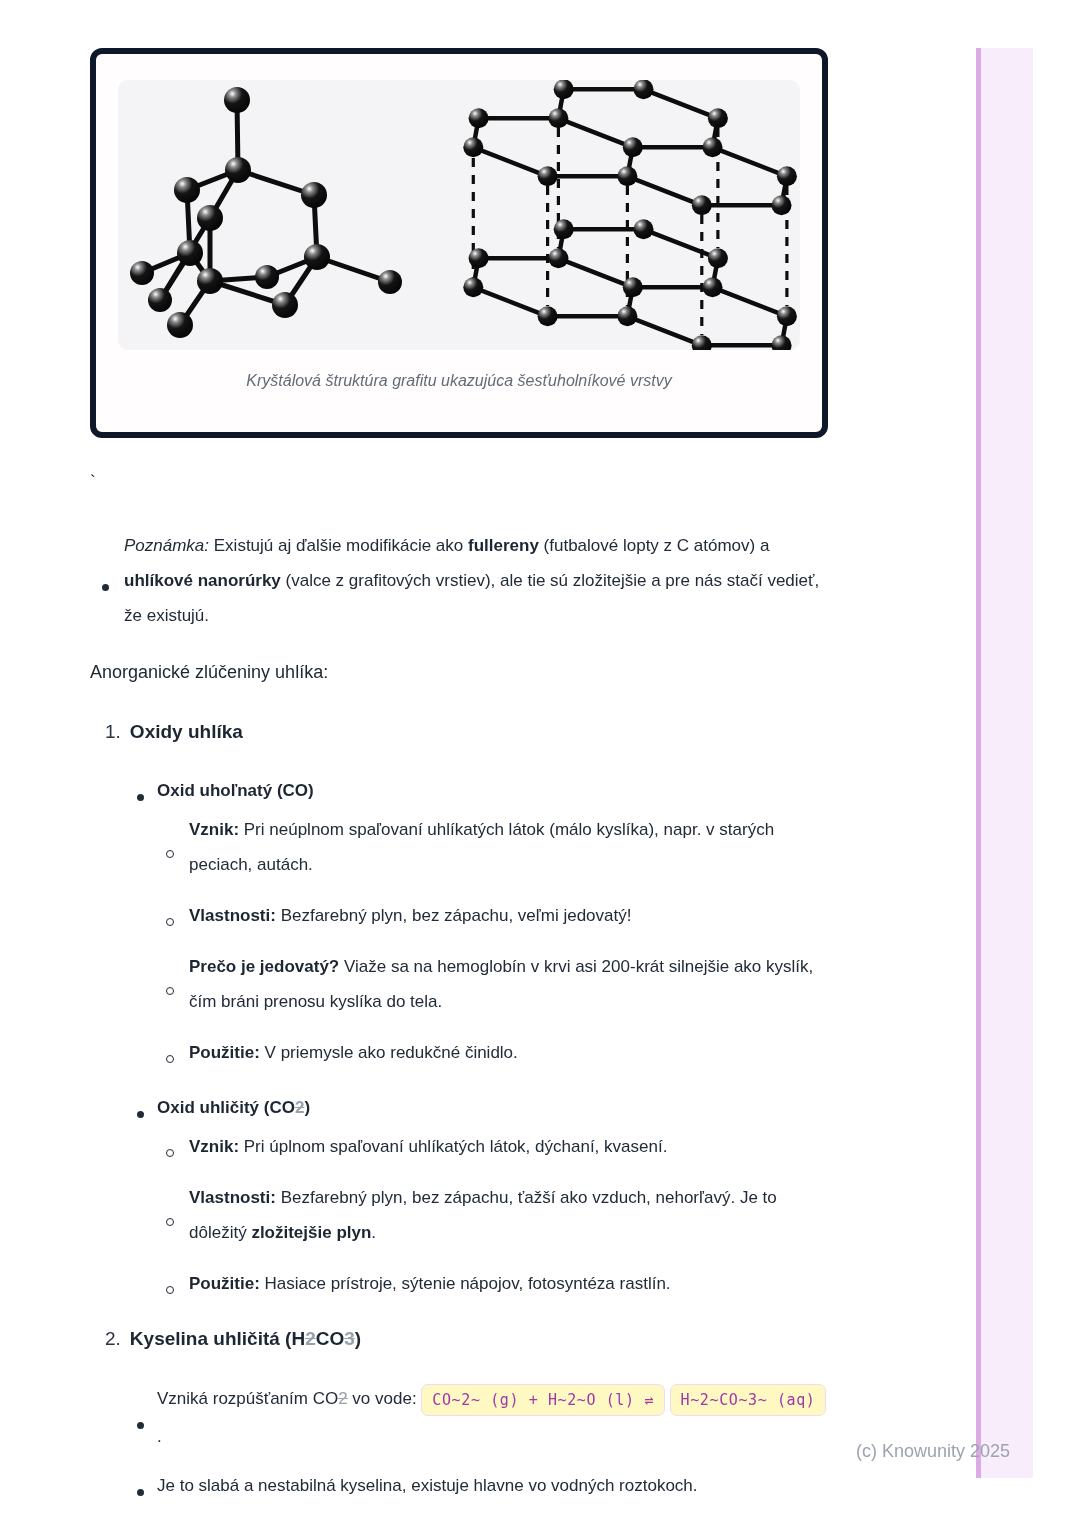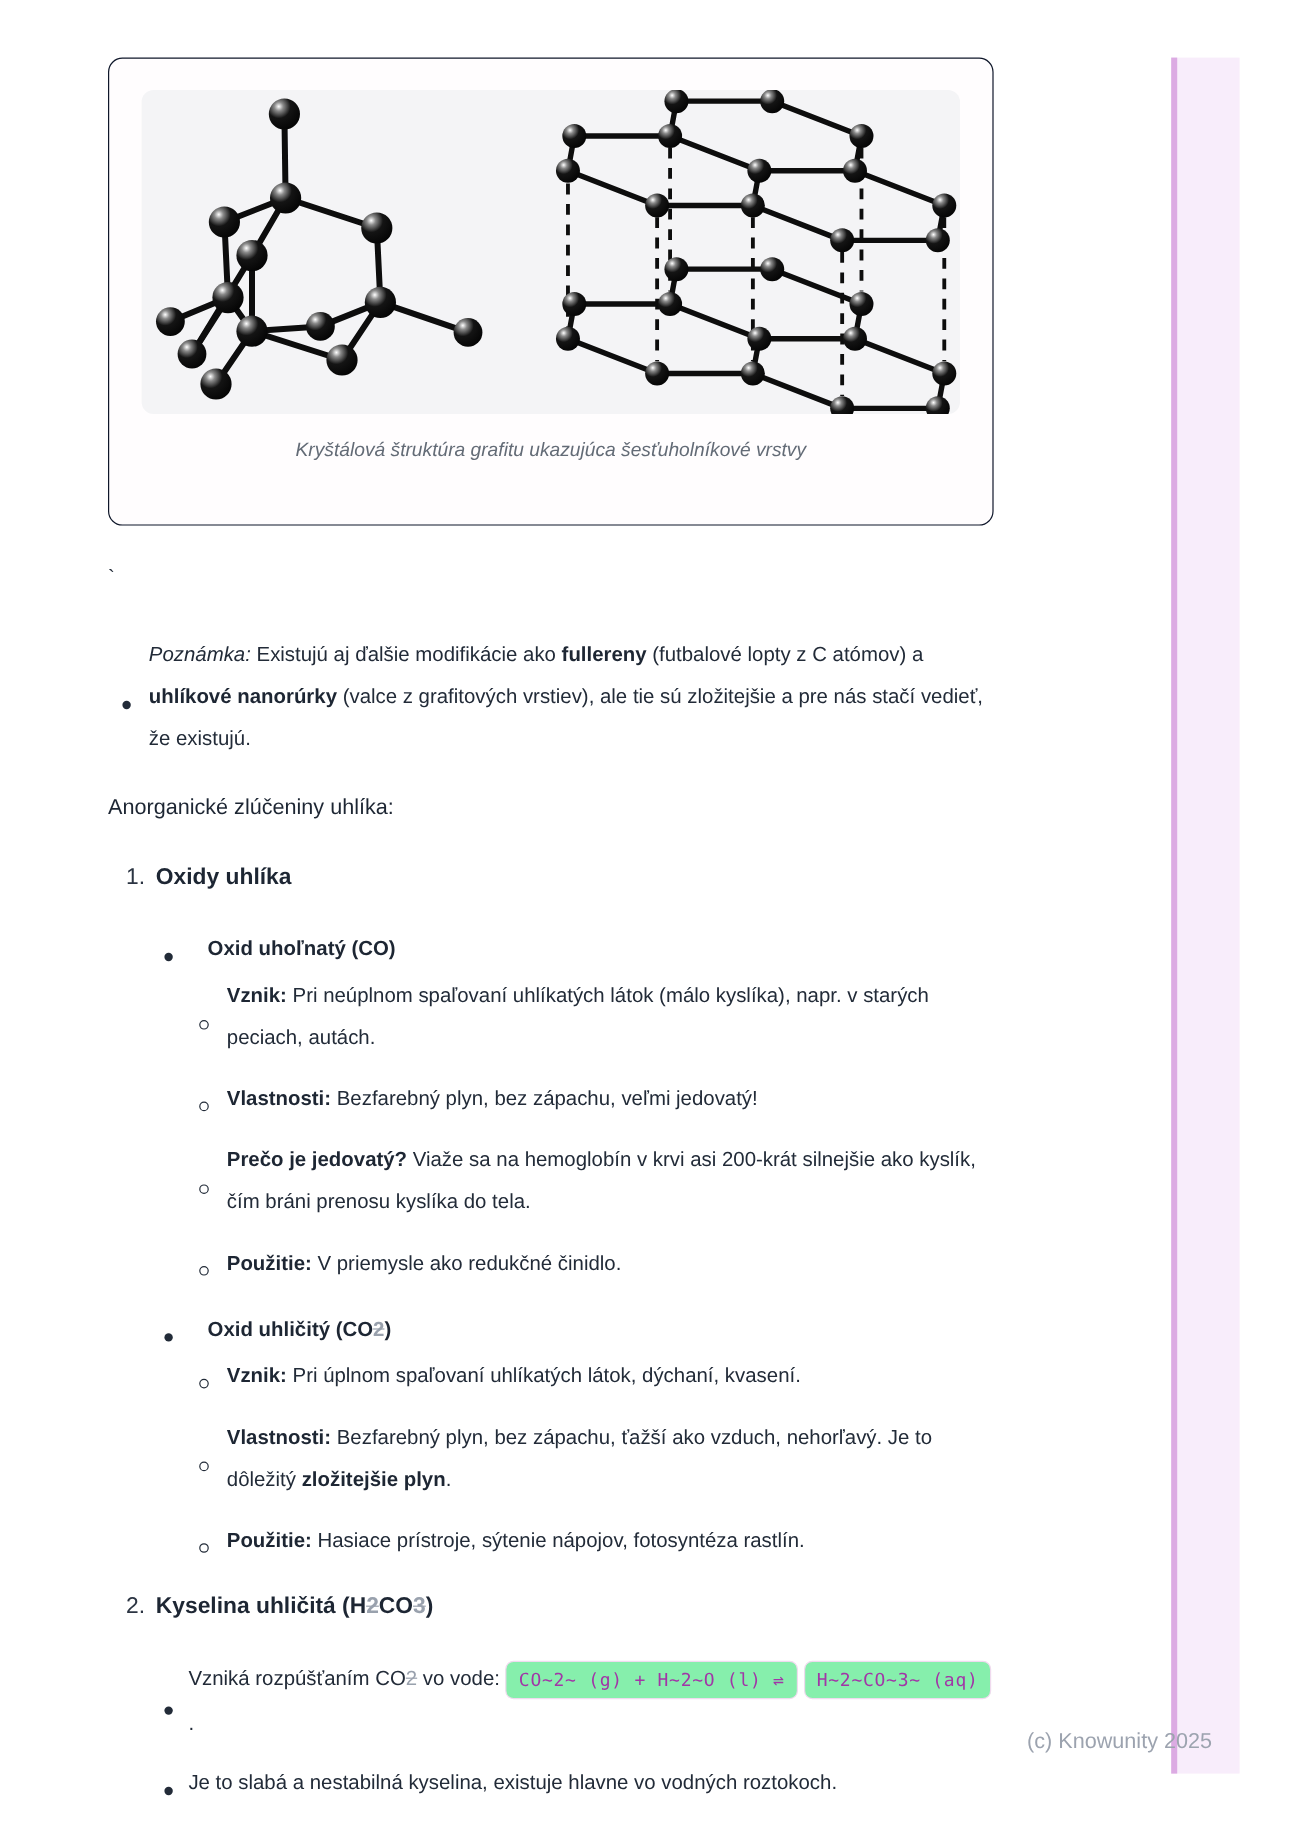--- a/index.html
+++ b/index.html
@@ -5,49 +5,49 @@
   html,body{margin:0;padding:0;background:#ffffff;}
   .page{position:relative;width:1080px;height:1528px;background:#ffffff;overflow:hidden;
         font-family:"Liberation Sans",sans-serif;color:#222b38;}
   
   .side-strip{position:absolute;top:48px;right:47px;width:52px;height:1430px;
               background:#f8edfb;border-left:5px solid #dcabe3;z-index:1;}
   .footer{position:absolute;top:1441px;right:70px;z-index:2;color:#9ca3af;font-size:18px;}
   .content{position:absolute;left:90px;top:48px;width:740px;z-index:0;}
   
   .figure-card{margin:0;width:738px;height:390px;box-sizing:border-box;
-               border:1px solid #0f172a;border-radius:12px;background:#fffdfe;}
+               border:6px solid #0f172a;border-radius:12px;background:#fffdfe;}
   .figure-image{margin:26px auto 0;width:682px;height:270px;background:#f4f4f6;border-radius:10px;}
   .figure-caption{margin-top:22px;text-align:center;font-style:italic;color:#636b76;font-size:16px;}
   .stray{margin-top:34px;height:26px;font-size:17px;color:#222b38;}
   
   .li-body,.num-item{font-size:17px;line-height:35px;color:#222b38;}
   strong{font-weight:700;color:#1d2633;}
   em{font-style:italic;}
   h3{margin:22px 0 24px;font-size:18px;line-height:35px;font-weight:400;color:#1d2633;}
   
   .li{display:flex;align-items:center;}
   .marker{flex:none;border-radius:50%;}
   .disc{width:7px;height:7px;background:#222b38;margin-top:14px;}
   .circle{width:6px;height:6px;border:1.7px solid #222b38;background:transparent;margin-top:13px;}
   .lvl1{padding-left:12px;}   .lvl1 .marker{margin-right:15px;}
   .lvl2{padding-left:47px;}   .lvl2 .marker{margin-right:13px;}
   .lvl3{padding-left:76px;margin-bottom:16px;}   .lvl3 .marker{margin-right:15px;}
   .note-item{margin:30px 0 22px;}
   .num-item{padding-left:15px;margin-bottom:24px;font-size:19px;}
   .num{margin-right:9px;color:#2b3442;}
-  .lvl2-title{margin-bottom:4px;gap:16px;}
+  .lvl2-title{margin-bottom:4px;}
   .lvl2-group{margin-bottom:20px;}
   .acid-item{margin-bottom:12px;}
   .acid-item .li-body{line-height:38px;}
   
   .strike{color:#99a1ad;text-decoration:line-through;}
   
   .code{display:inline-block;font-family:"DejaVu Sans Mono",monospace;font-size:15px;
-        letter-spacing:.6px;color:#a136a7;background:#86efac;border:1px solid #efdaee;
+        letter-spacing:.6px;color:#a136a7;background:#fef9c3;border:1px solid #efdaee;
         border-radius:7px;padding:2px 10px;line-height:26px;vertical-align:middle;
         white-space:nowrap;margin:2px 0;}
   svg{display:block;}
 </style>
 </head>
 <body>
 
 <div class="page">
 
   <div class="side-strip"></div>

